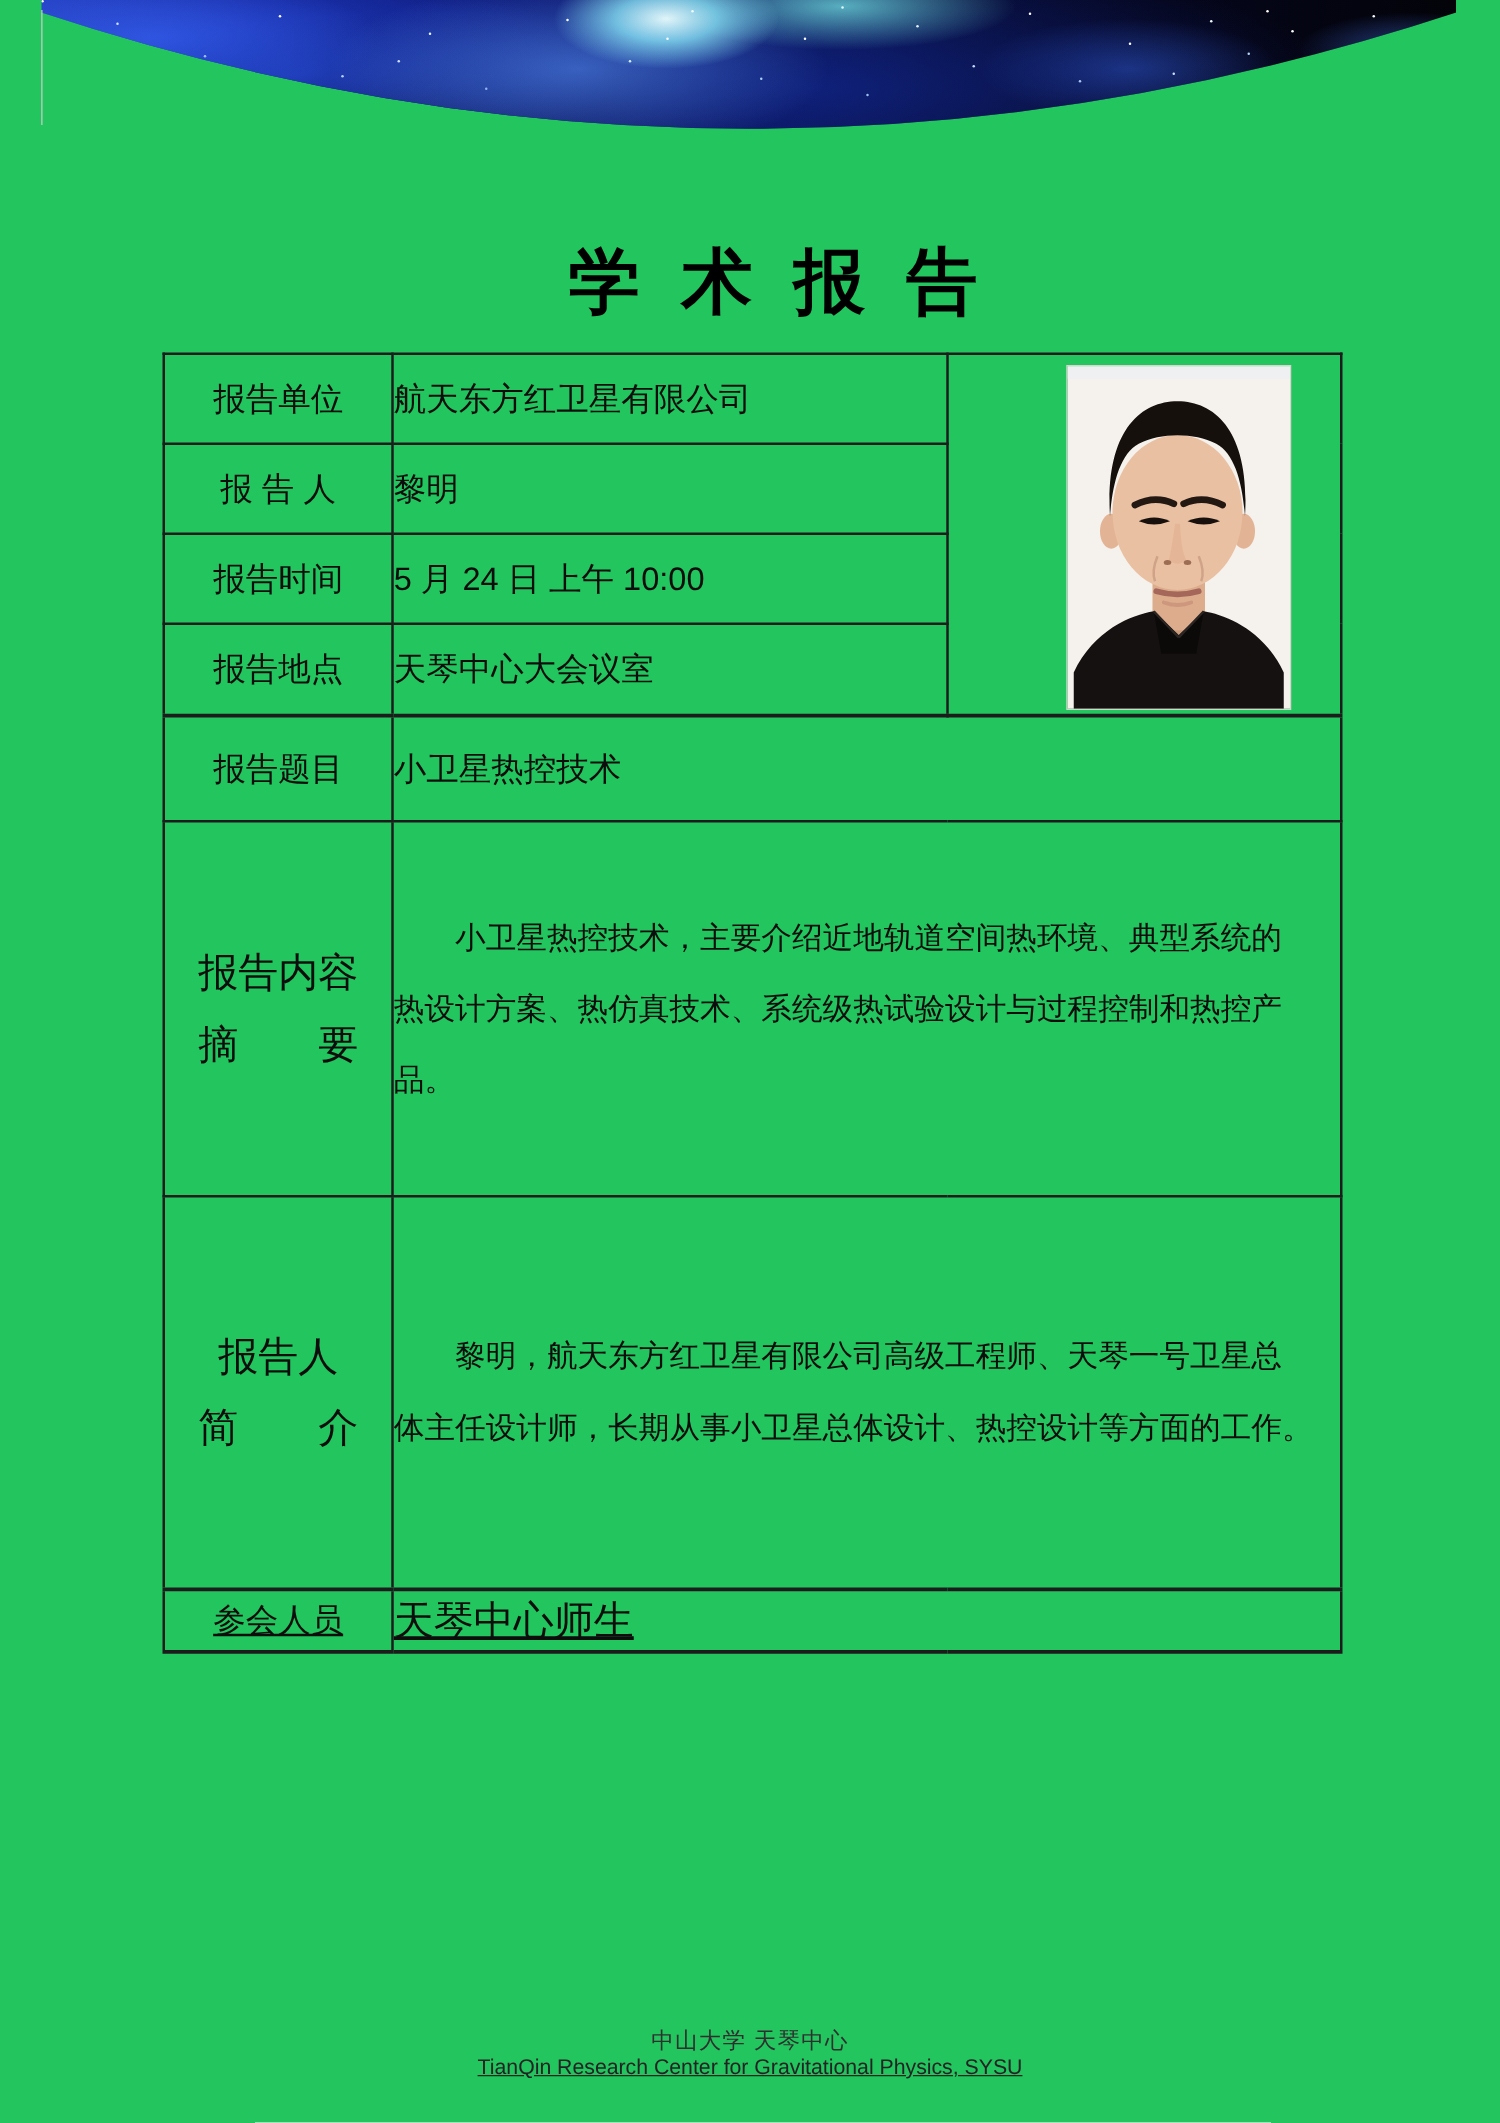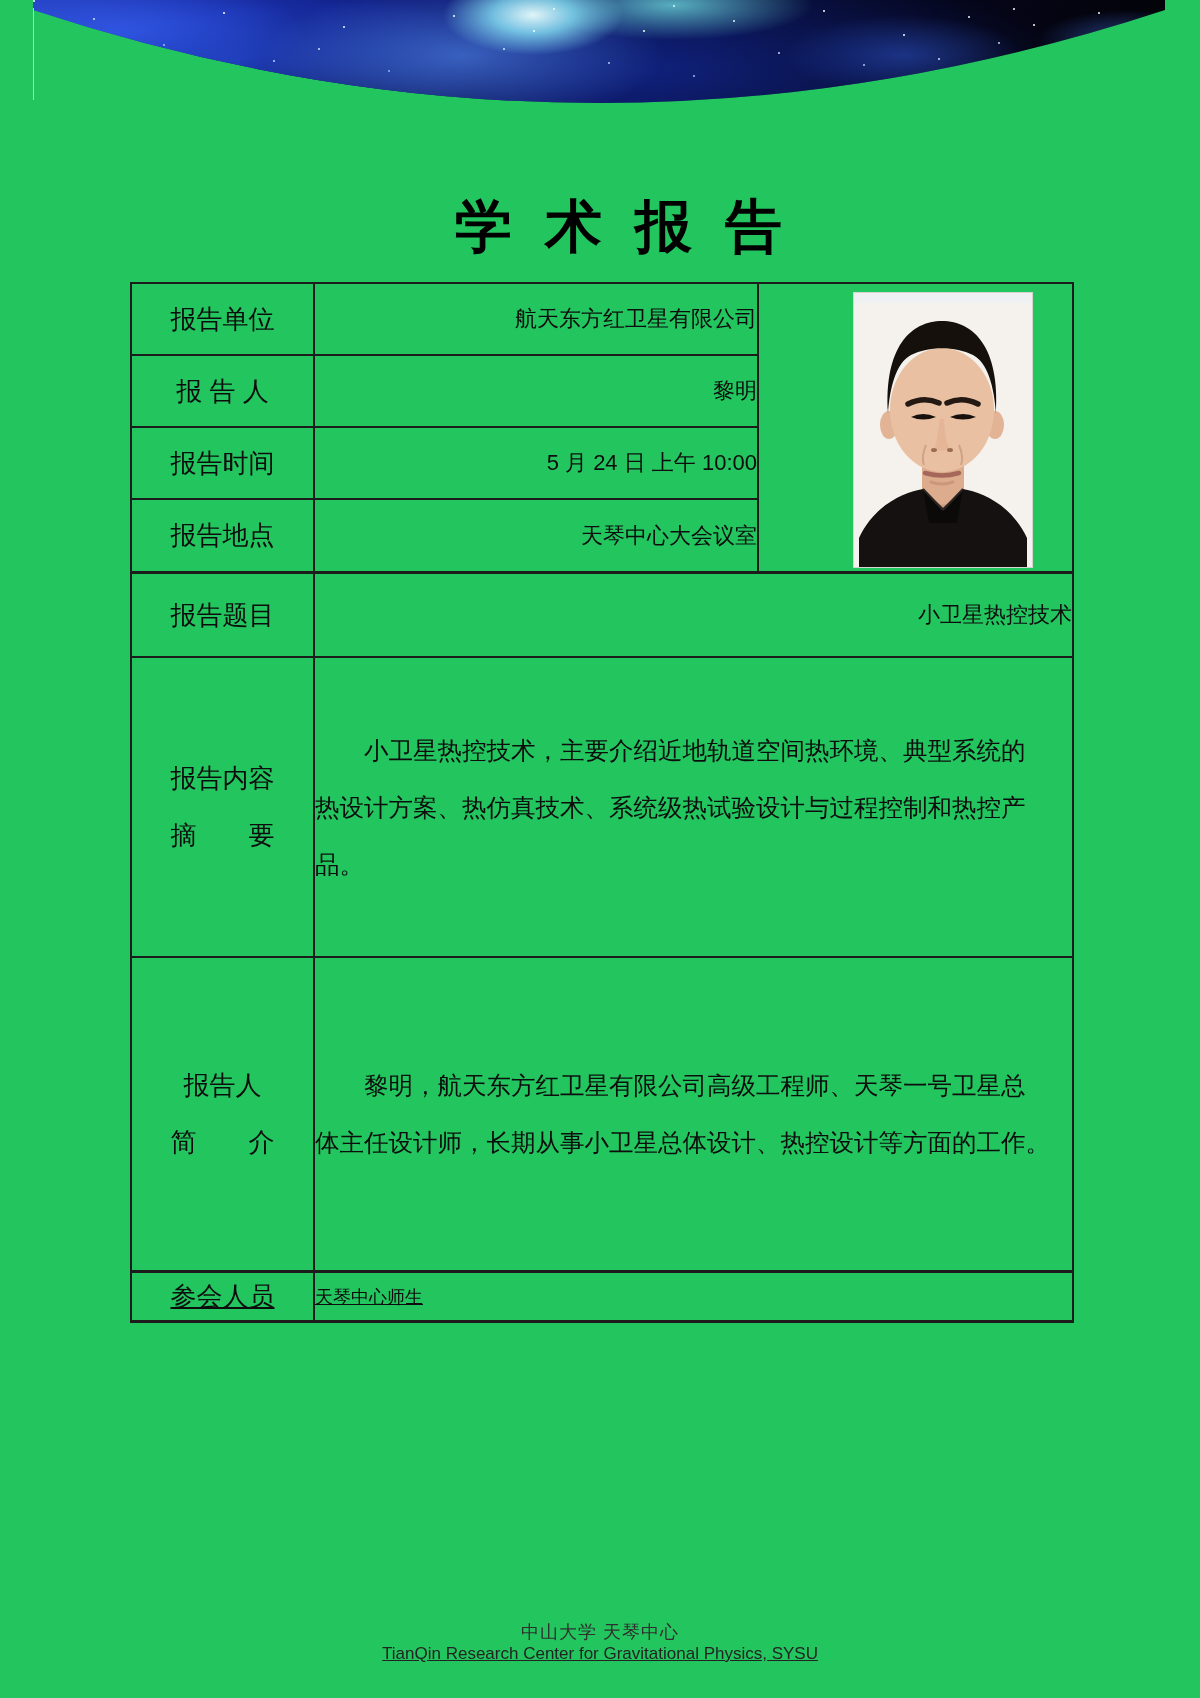--- a/index.html
+++ b/index.html
@@ -32,23 +32,23 @@
 
   
   .title{position:absolute;top:196px;left:0;width:1200px;padding-left:70px;box-sizing:border-box;
     text-align:center;font-family:"DejaVu Serif","Liberation Serif",serif;font-weight:bold;
     font-size:57px;line-height:60px;letter-spacing:33px;color:#000;}
 
   
   table.info{position:absolute;left:130px;top:282px;width:942px;border-collapse:collapse;table-layout:fixed;}
   .info td{border:2px solid #1c1c1c;vertical-align:middle;padding:0;color:#0d0d0d;overflow:hidden;}
   .lbl{text-align:center;font-size:26px;}
-  .val{text-align:right;font-size:22px;}
-  .val-left{text-align:left;font-size:18px;padding-left:10px;}
-  .lbl2 div{line-height:57px;font-size:26px;font-family:Liberation Serif, serif;}
+  .val{text-align:left;font-size:26px;}
+  .val-left{text-align:left;font-size:32px;padding-left:10px;}
+  .lbl2 div{line-height:57px;font-size:32px;font-family:Liberation Serif, serif;}
   .para{padding-left:10px;padding-right:6px;}
   .tline{font-size:24.5px;line-height:57px;white-space:nowrap;}
   .tline.first{text-indent:2em;}
   .row-topic td{border-top-width:3px;}
   .row-attendees td{border-top-width:3px;}
   .row-attendees td{border-bottom-width:3px;text-decoration:underline;}
   .photocell{vertical-align:top;}
   .photo{width:180px;height:276px;margin:5px 0 0 94px;border:1px solid #d8d4ce;box-sizing:border-box;}
   .photo svg{display:block;}
 

